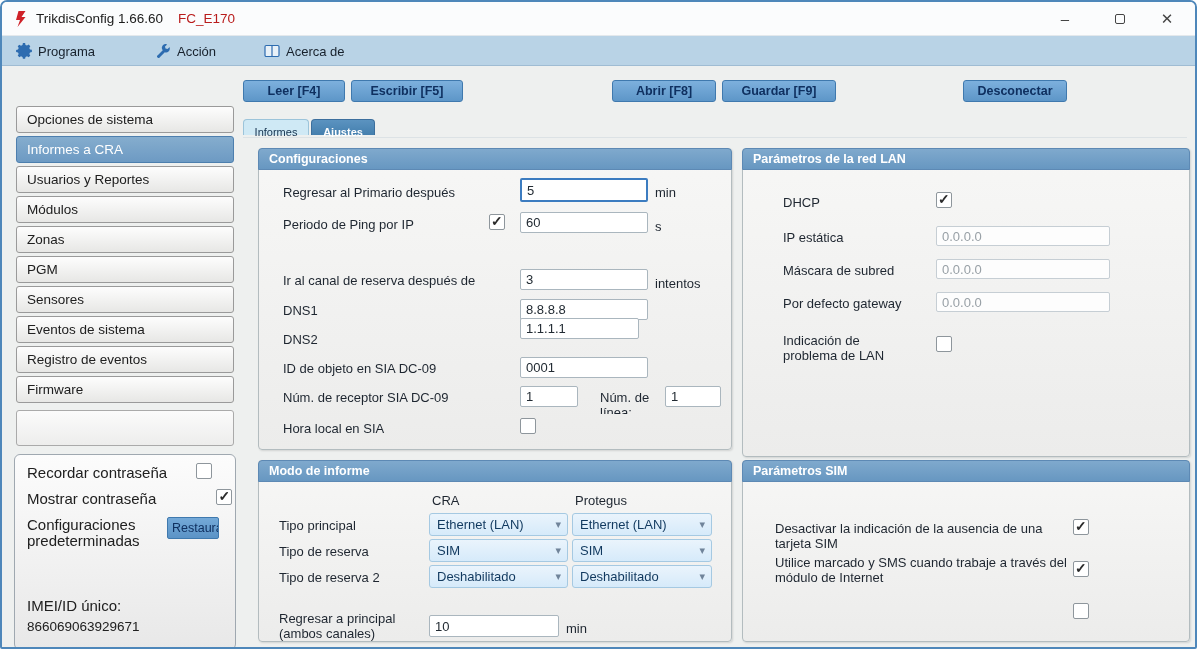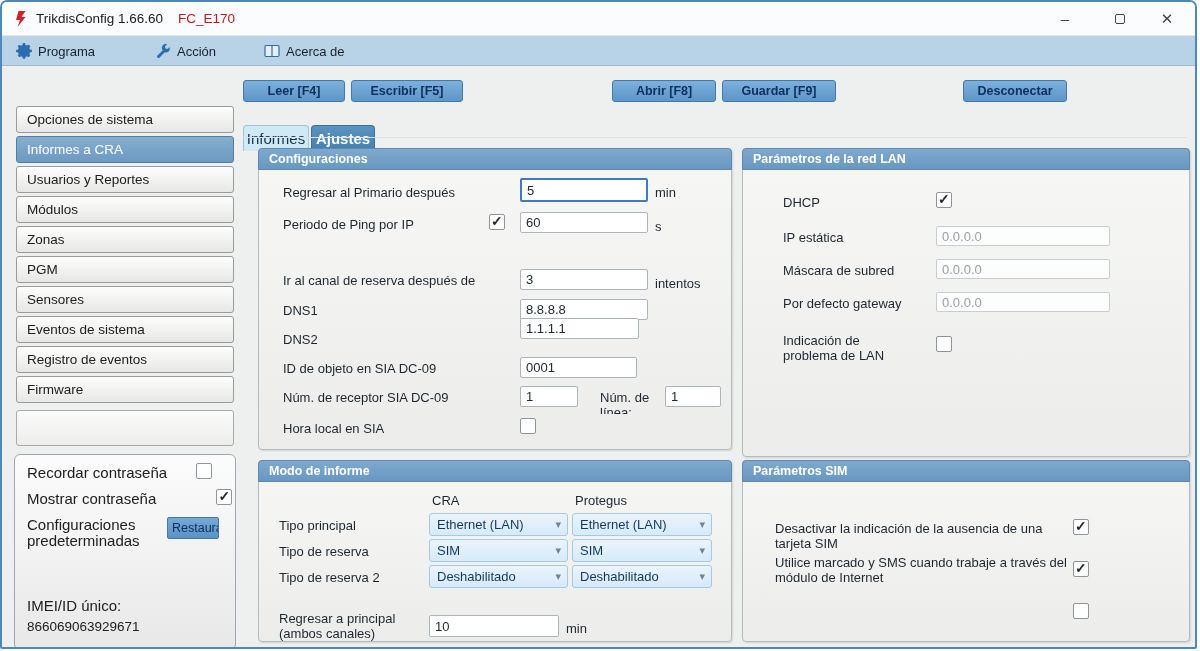--- a/index.html
+++ b/index.html
@@ -31,22 +31,22 @@
   .tbtn{ position:absolute; height:22px; border:1px solid #3f79ae; border-radius:3px;
          background:linear-gradient(#7db0dd,#5d96c8); color:#0f3060; font-size:12.5px; font-weight:700;
          text-align:center; line-height:20px; cursor:default; font-family:"Liberation Sans",sans-serif; }
   .b-leer{ left:241px; top:78px; width:102px; }
   .b-escribir{ left:349px; top:78px; width:112px; }
   .b-abrir{ left:610px; top:78px; width:104px; }
   .b-guardar{ left:720px; top:78px; width:114px; }
   .b-desconectar{ left:961px; top:78px; width:104px; }
 
   
-  .tab{ position:absolute; top:123px; height:26px; border:1px solid #9cc4da; border-bottom:none;
-        border-radius:4px 4px 0 0; font-size:15px; text-align:center; line-height:25px; cursor:default; }
+  .tab{ position:absolute; top:117px; height:16px; border:1px solid #9cc4da; border-bottom:none;
+        border-radius:4px 4px 0 0; font-size:11px; text-align:center; line-height:25px; cursor:default; }
   .tab-informes{ left:241px; width:66px; background:#cfe9f5; color:#14324f; }
   .tab-ajustes{ left:309px; width:64px; background:linear-gradient(#5b93c0,#447fae); border-color:#3c6f9d;
                 color:#fff; font-weight:700; }
   .tabline{ position:absolute; left:241px; right:8px; top:135px; height:1px; background:#dce2e5; }
 
   
   .side-btn{ position:absolute; left:14px; width:218px; height:27px; border:1px solid #9a9a9a; border-radius:3px;
              background:linear-gradient(#fdfdfd,#e7e7e5); font-size:13.5px; color:#202020;
              padding-left:10px; line-height:25px; cursor:default; overflow:hidden; white-space:nowrap; }
   .side-btn.active{ background:linear-gradient(#85adce,#6d9ac3); border-color:#4d7fae; color:#fff; }
@@ -180,21 +180,21 @@
     <input class="inp" style="left: 261px; top: 120px; width: 128px; height: 21px;" value="3">
     <span class="funit" style="left:396px;top:127px">intentos</span>
 
     <span class="flabel" style="left:24px;top:154px">DNS1</span>
     <input class="inp" style="left: 261px; top: 150px; width: 128px; height: 21px;" value="8.8.8.8">
 
     <span class="flabel" style="left:24px;top:183px">DNS2</span>
     <input class="inp" style="left: 261px; top: 169px; width: 119px; height: 21px;" value="1.1.1.1">
 
     <span class="flabel" style="left:24px;top:212px">ID de objeto en SIA DC-09</span>
-    <input class="inp" style="left: 261px; top: 208px; width: 117px; height: 21px;" value="0001">
+    <input class="inp" style="left: 261px; top: 208px; width: 128px; height: 21px;" value="0001">
 
     <span class="flabel" style="left:24px;top:241px">Núm. de receptor SIA DC-09</span>
     <input class="inp" style="left: 261px; top: 237px; width: 58px; height: 21px;" value="1">
     <span class="flabel clip2" style="left:341px;top:241px;width:62px;height:24px">Núm. de línea:</span>
     <input class="inp" style="left: 406px; top: 237px; width: 56px; height: 21px;" value="1">
 
     <span class="flabel" style="left:24px;top:272px">Hora local en SIA</span>
     <span class="cb" style="position:absolute;left:261px;top:269px"></span>
   </div>
 

